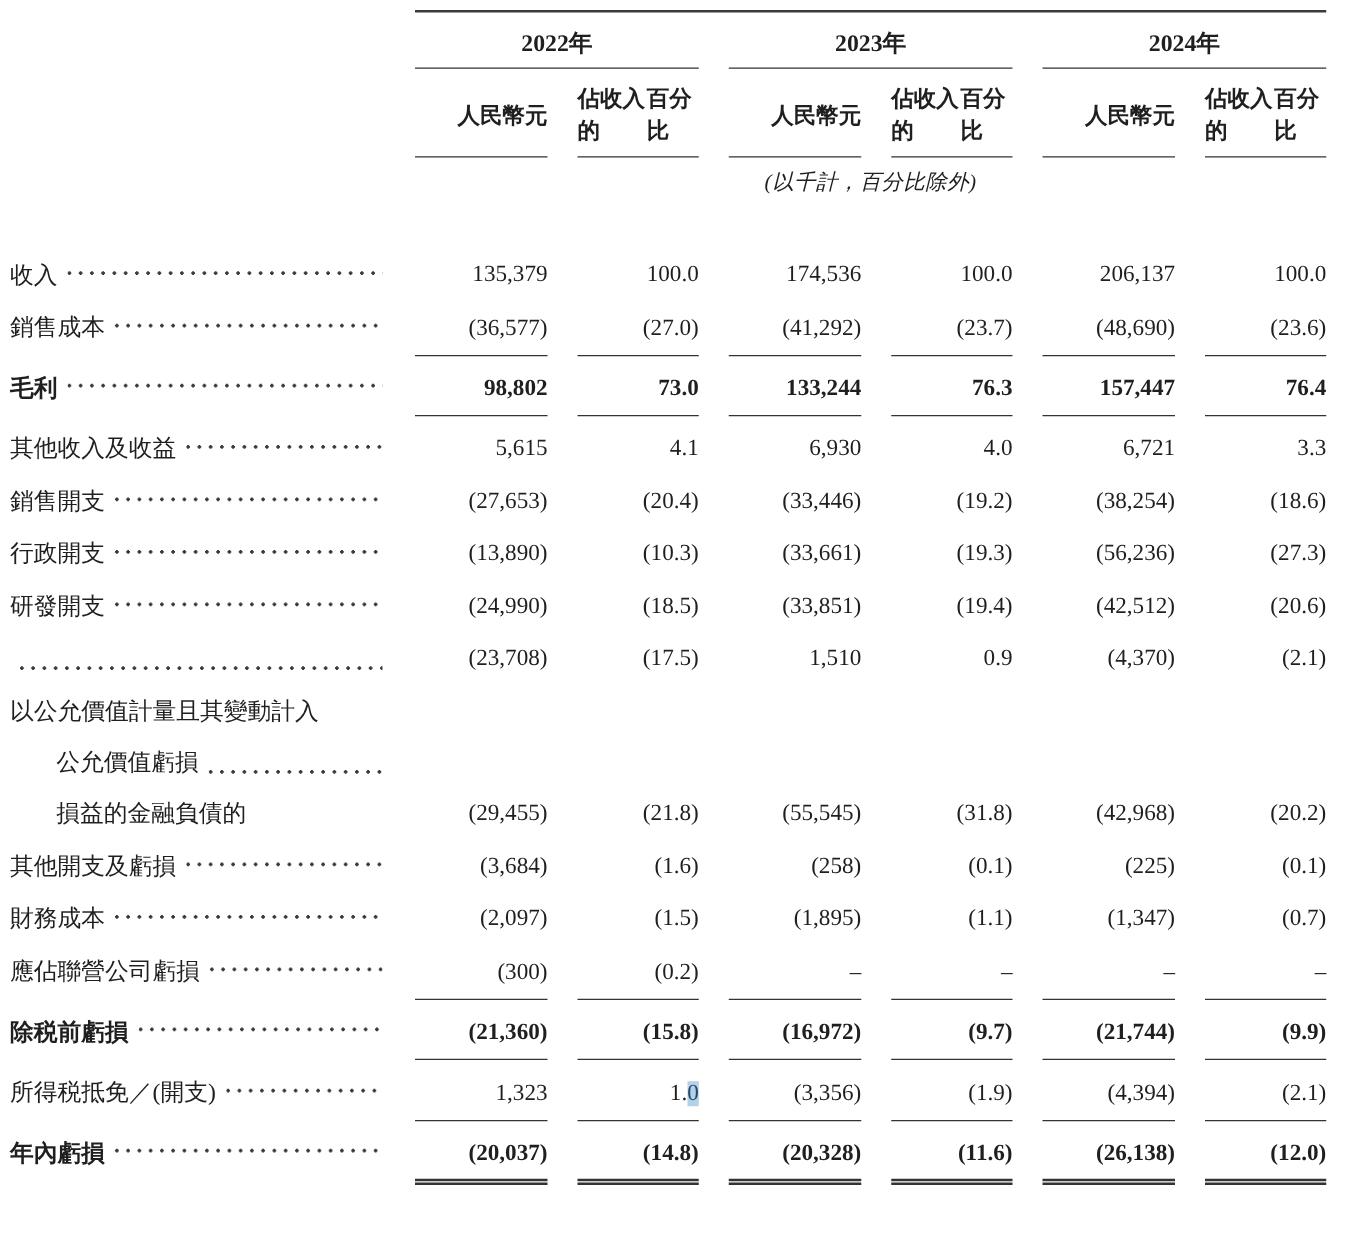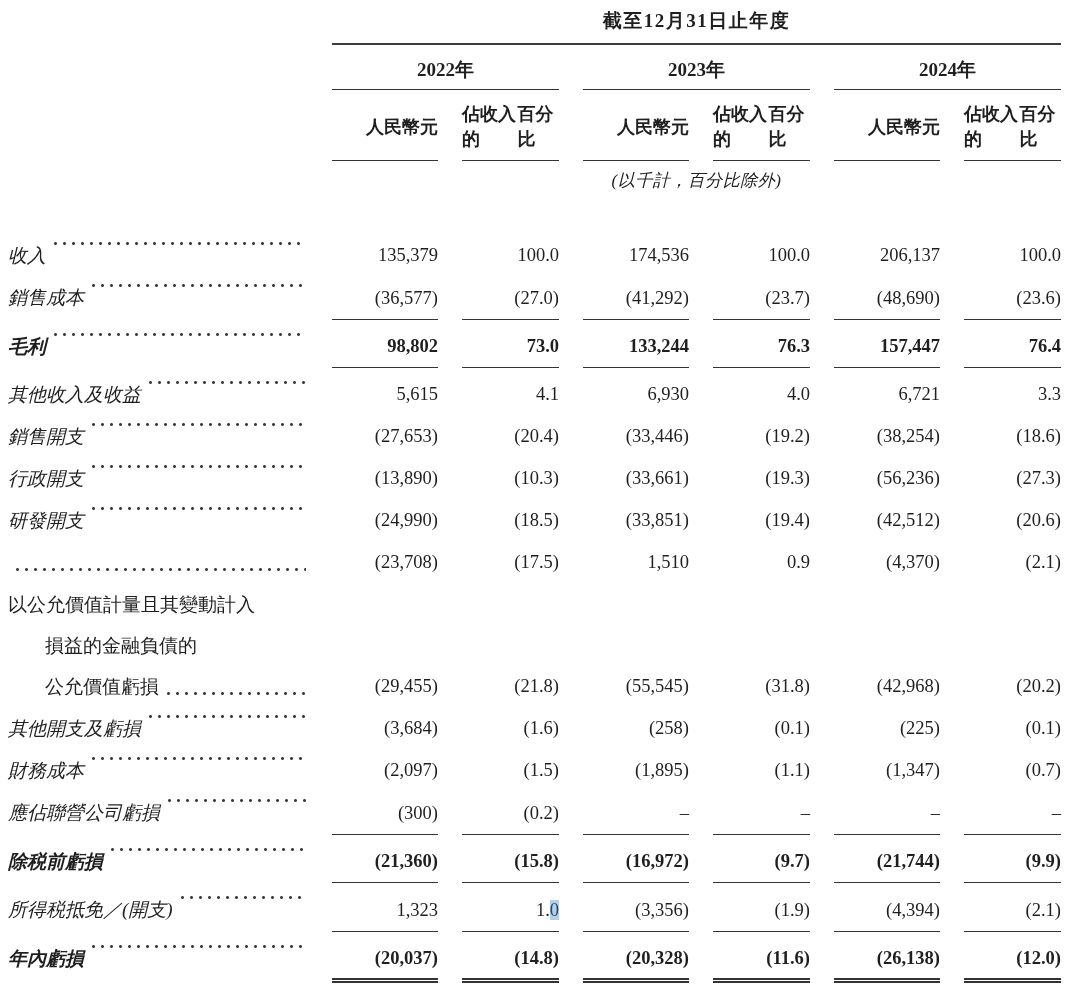--- a/index.html
+++ b/index.html
@@ -31,21 +31,21 @@
   }
   .note{
     grid-column:4/6;text-align:center;font-style:italic;font-size:17px;
     padding-top:8px;letter-spacing:0.5px;
   }
   
   #rows{margin-top:50px;}
   .t-row{align-items:end;margin-bottom:15px;font-size:19px;line-height:27px;}
   .t-row.bold{font-weight:700;}
   .cell-label{min-width:0;}
-  .cell-label.flex{display:flex;align-items:flex-start;font-style:italic;}
+  .cell-label.flex{display:flex;align-items:center;}
   .lbl-text{white-space:nowrap;}
   .leader{
     flex:1;height:3px;margin:0 2px 5px 8px;
     background-image:radial-gradient(circle at 1.5px 1.5px,#3a3a3a 1.25px,transparent 1.6px);
     background-size:9px 3px;background-repeat:repeat-x;background-position:left bottom;
   }
   .label-line{line-height:27px;}
   .label-line.ind{padding-left:37px;}
   .multi .label-line + .label-line{margin-top:14px;}
   .label-line.flex{display:flex;align-items:flex-end;}
@@ -60,24 +60,20 @@
   .t-row.u2 .cell-label{padding-bottom:11px;}
   .t-row.u2{margin-bottom:0;}
   .hl{background:#b5d1e7;color:#23486f;}
 </style>
 </head>
 <body>
 
 <div class="page">
   <div>
 
-    <div class="grid">
-      <div></div>
-      <div class="title">截至12月31日止年度</div>
-    </div>
 
     <div class="grid">
       <div></div>
       <div class="rule"></div>
     </div>
 
     <div class="grid" id="year-row">
       <div></div>
     <div class="year-cell" style="grid-column: 2 / 4;">2022年</div>
         <div class="year-cell" style="grid-column: 4 / 6;">2023年</div>
@@ -200,25 +196,25 @@
           <div class="cell-num" style="grid-column: 2;">(23,708)</div>
           <div class="cell-num" style="grid-column: 3;">(17.5)</div>
           <div class="cell-num" style="grid-column: 4;">1,510</div>
           <div class="cell-num" style="grid-column: 5;">0.9</div>
           <div class="cell-num" style="grid-column: 6;">(4,370)</div>
           <div class="cell-num" style="grid-column: 7;">(2.1)</div>
         </div>
         <div class="grid t-row">
           <div class="cell-label multi">
             <div class="label-line">以公允價值計量且其變動計入</div>
-            <div class="label-line ind">損益的金融負債的</div>
             <div class="label-line ind flex">
               <div class="lbl-text">公允價值虧損</div>
               <div class="leader"></div>
             </div>
+            <div class="label-line ind">損益的金融負債的</div>
           </div>
           <div class="cell-num" style="grid-column: 2;">(29,455)</div>
           <div class="cell-num" style="grid-column: 3;">(21.8)</div>
           <div class="cell-num" style="grid-column: 4;">(55,545)</div>
           <div class="cell-num" style="grid-column: 5;">(31.8)</div>
           <div class="cell-num" style="grid-column: 6;">(42,968)</div>
           <div class="cell-num" style="grid-column: 7;">(20.2)</div>
         </div>
         <div class="grid t-row">
           <div class="cell-label flex">

